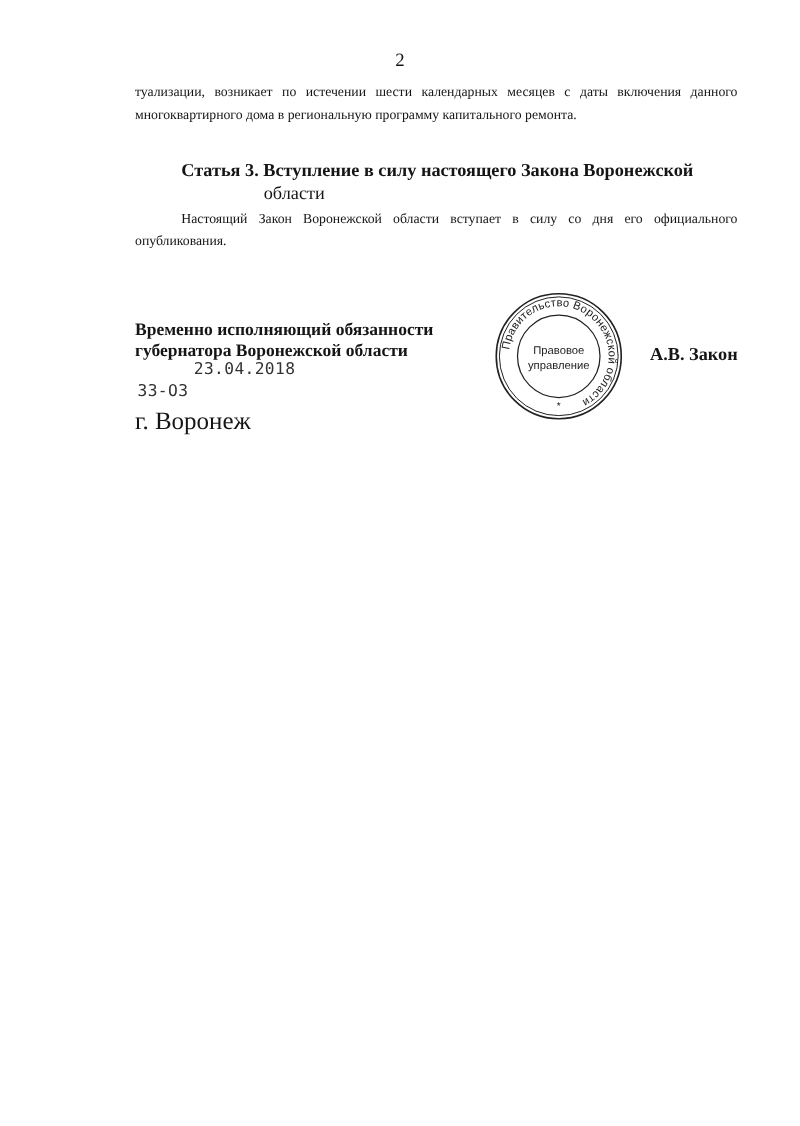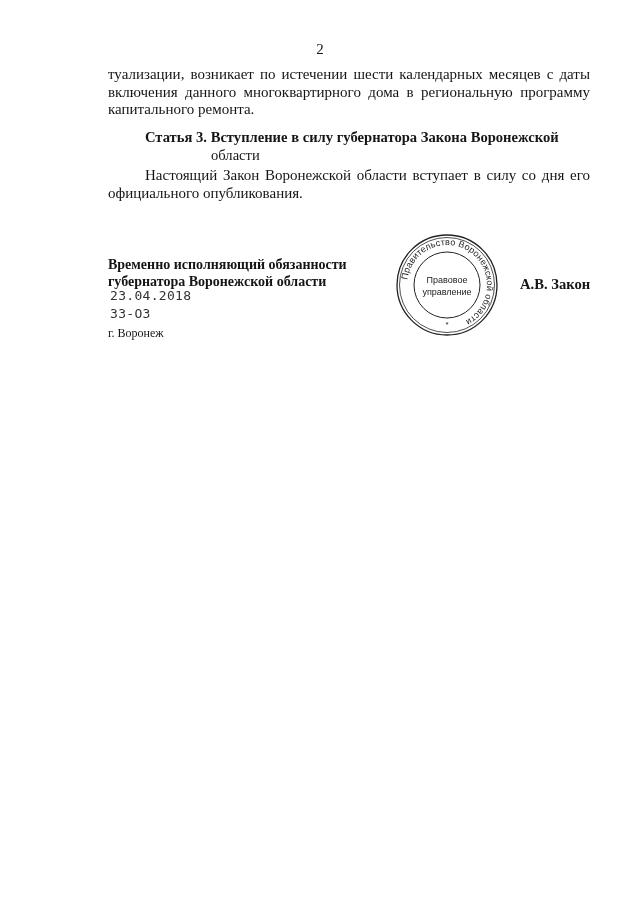--- a/index.html
+++ b/index.html
@@ -1,47 +1,47 @@
 <!DOCTYPE html>
 <html><head>
   <meta charset="utf-8">
   <style>
     html, body { margin: 0; padding: 0; background: #ffffff; }
     body { width: 640px; height: 901px; position: relative; overflow: hidden;
            font-family: "Liberation Serif", serif; color: #151515; }
     .page-number { position: absolute; top: 41px; left: 0; width: 640px; text-align: center;
                    font-size: 15px; }
-    .para { position: absolute; left: 108px; width: 482px; font-size: 15px; line-height: 17.6px;
+    .para { position: absolute; left: 108px; width: 482px; font-size: 11px; line-height: 17.6px;
             text-align: justify; text-align-last: left; }
     .p1 { top: 66px; }
     .article { position: absolute; top: 129px; left: 145px; width: 445px; font-size: 14.6px; line-height: 17.6px; }
     .article .num { font-weight: bold; }
     .article .title { font-weight: bold; }
     .article .line2 { display: block; padding-left: 66px; font-weight: normal; }
     .p2 { top: 167px; text-indent: 37px; }
     .sig-block { position: absolute; top: 256px; left: 108px; font-size: 14px; line-height: 17px; font-weight: bold; }
     .reg { position: absolute; left: 110px; font-family: "DejaVu Sans Mono", monospace; font-size: 13px; color: #333; letter-spacing: 0.3px; }
-    .reg-date { top: 288px; }
+    .reg-date { top: 288px; margin-left: 45px; }
     .reg-num { top: 306px; }
-    .city { position: absolute; top: 326px; left: 108px; font-size: 12px; }
+    .city { position: absolute; top: 326px; left: 108px; font-size: 20px; }
     .signer { position: absolute; top: 276px; left: 520px; font-size: 14.6px; font-weight: bold; }
     .stamp { position: absolute; left: 393px; top: 233px; width: 108px; height: 104px; }
   </style>
 </head>
 <body>
 
 <div>
 
   <div class="page-number">2</div>
 
   <div class="para p1">туализации, возникает по истечении шести календарных месяцев с даты включения данного многоквартирного дома в региональную программу капитального ремонта.</div>
 
   <div class="article">
     <span class="num">Статья 3.</span>
-    <span class="title">Вступление в силу губернатора Закона Воронежской</span>
+    <span class="title">Вступление в силу настоящего Закона Воронежской</span>
     <span class="line2">области</span>
   </div>
 
   <div class="para p2">Настоящий Закон Воронежской области вступает в силу со дня его официального опубликования.</div>
 
   <div class="sig-block">
     <div>Временно исполняющий обязанности</div>
     <div>губернатора Воронежской области</div>
   </div>
 

